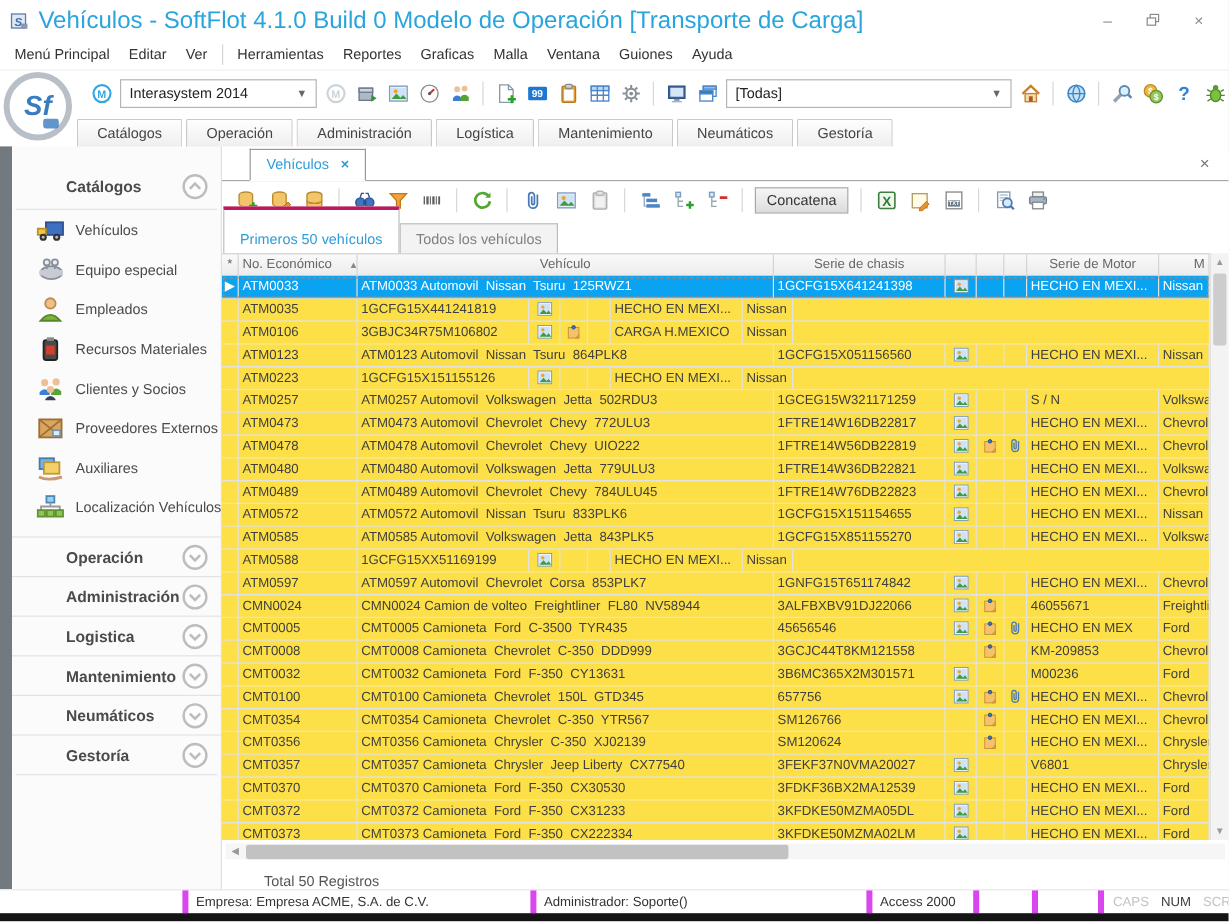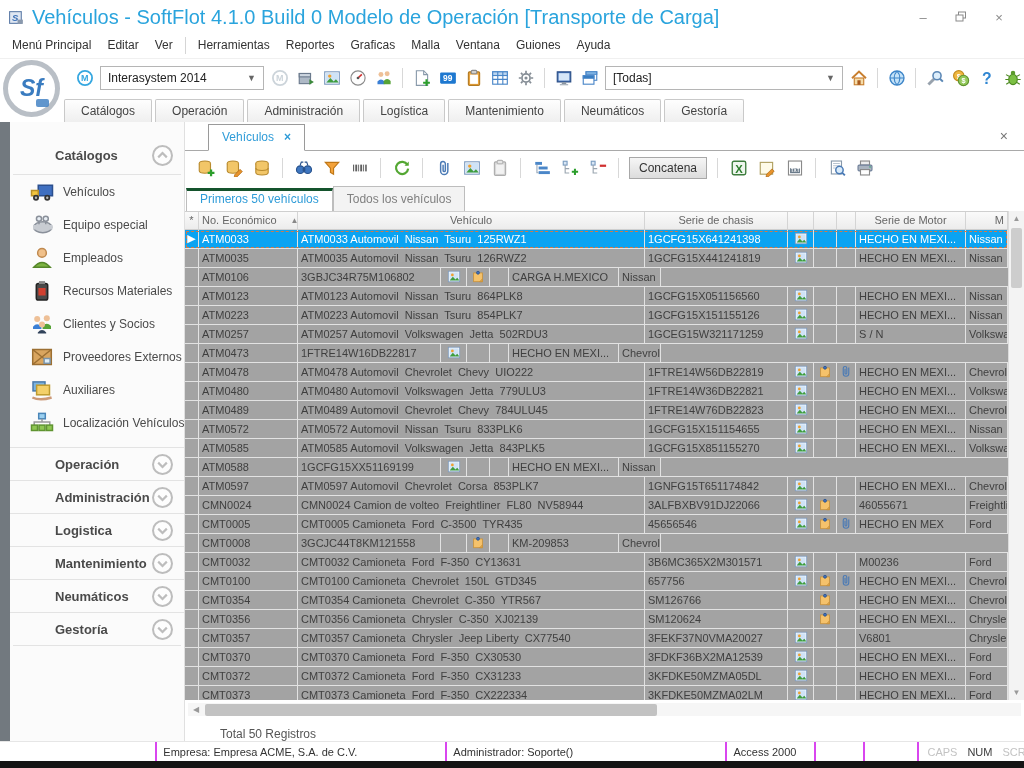--- a/index.html
+++ b/index.html
@@ -59,48 +59,48 @@
   .doctab{background:#fff;border:1px solid #9a9a9a;border-bottom:1px solid #fff;margin-bottom:-1px;
           padding:5px 13px 6px 13px;font-size:12px;color:#2f9cd8;display:flex;gap:10px;align-items:center;z-index:2}
   .doctab-close{color:#2f9cd8;font-weight:bold;font-size:12px}
   .panel-close{position:absolute;right:16px;top:7px;color:#777;font-size:14px;line-height:14px}
 
   .ctoolbar{height:35px;display:flex;align-items:center;gap:7px;padding-left:10px}
   .cbtn{border:1px solid #a8a8a8;background:linear-gradient(#f6f6f6,#dcdcdc);padding:3px 9px;font-size:12px;color:#333;white-space:nowrap}
 
   .viewtabs{height:27px;display:flex;align-items:flex-end;padding-left:1px}
   .vtab{font-size:12px;padding:5px 13px;border:1px solid #bdbdbd;border-bottom:none;background:#f3f3f3;color:#808080;white-space:nowrap}
-  .vtab.active{background:#fff;color:#2f9cd8;border-top:3px solid #14532d;padding-top:1px}
+  .vtab.active{background:#fff;color:#2f9cd8;border-top:3px solid #be185d;padding-top:17px}
 
   .gridwrap{display:flex}
   .grid{width:823px}
   .ghead{display:flex;height:19px;background:linear-gradient(#fafafa,#ececec);border-top:1px solid #cfcfcf;
          border-bottom:1px solid #cfcfcf;font-size:11px;color:#666;box-sizing:border-box}
   .gh{border-right:1px solid #d4d4d4;display:flex;align-items:center;padding:0 3px;box-sizing:border-box;
       overflow:hidden;white-space:nowrap}
   .sort-arrow{font-size:8px;color:#888;margin-left:14px}
   .grows{height:470px;overflow:hidden}
-  .grow{display:flex;height:19px;box-sizing:border-box;border-bottom:1px solid #e2e2e2;font-size:11px;color:#3f3f3f;background:#a3a3a3}
+  .grow{display:flex;height:19px;box-sizing:border-box;border-bottom:1px solid #e2e2e2;font-size:11px;color:#3f3f3f;background:#fde047}
   .gc{border-right:1px solid #e2e2e2;padding:0 3px;box-sizing:border-box;display:flex;align-items:center;
       overflow:hidden;white-space:pre}
   .gc.center{justify-content:center}
   .grow.sel{background:#0aa3f2;color:#fff;outline:1px dashed #cf7b4a;outline-offset:-2px}
   .ci{width:16px;height:13px;display:inline-flex}.ci svg{width:16px;height:13px}
   .vscroll{width:16px;background:#f3f3f3;border-left:1px solid #dcdcdc;position:relative;height:489px;box-sizing:border-box}
   .vthumb{position:absolute;left:2px;right:2px;top:17px;height:60px;background:#cdcdcd;border-radius:2px}
   .sarrow{position:absolute;left:0;width:15px;height:15px;color:#999;font-size:8px;display:flex;align-items:center;justify-content:center}
   .hscroll{height:14px;margin:3px 3px 0 3px;background:#f6f6f6;position:relative}
   .harrow{position:absolute;left:2px;top:0;height:14px;width:12px;color:#999;font-size:8px;display:flex;align-items:center;justify-content:center}
   .hthumb{position:absolute;left:17px;top:1px;height:12px;width:452px;background:#c2c2c2;border-radius:2px}
   .total{font-size:12px;color:#555;margin:11px 0 0 35px}
 
   
   .statusbar{position:absolute;left:0;bottom:7px;width:1024px;height:20px;border-top:1px solid #e6e6e6;
              display:flex;align-items:center;font-size:11px;color:#333;box-sizing:border-box;background:#fff}
-  .sseg{border-right:2px solid #d946ef;height:100%;display:flex;align-items:center;padding-left:6px;box-sizing:border-box;overflow:hidden;white-space:nowrap}
+  .sseg{border-right:5px solid #d946ef;height:100%;display:flex;align-items:center;padding-left:6px;box-sizing:border-box;overflow:hidden;white-space:nowrap}
   .locks{display:flex;gap:10px;padding-left:8px;height:100%;align-items:center;color:#c3c3c3;overflow:hidden}
   .lock.on{color:#3c3c3c}
   .blackbar{position:absolute;bottom:0;left:0;width:1024px;height:7px;background:#141414}
 </style>
 </head>
 <body>
 
 <div id="app">
 
   <div class="titlebar">
@@ -611,21 +611,20 @@
                       <path d="M2.6 13 l4-4.6 3.2 3.4 2.2-2.2 2.6 3.4z" fill="#3f9d3f"></path>
                     </svg></span></span>
                 <span class="gc center" style="width:23px"></span>
                 <span class="gc center" style="width:19px"></span>
                 <span class="gc" style="width:110px">HECHO EN MEXI...</span>
                 <span class="gc" style="width:42px">Nissan</span>
               </div>
               <div class="grow ">
                 <span class="gc center" style="width:14px"></span>
                 <span class="gc" style="width:99px">ATM0035</span>
-                <span class="gc" style="width:347px">ATM0035 Automovil  Nissan  Tsuru  126RWZ2</span>
                 <span class="gc" style="width:143px">1GCFG15X441241819</span>
                 <span class="gc center" style="width:26px"><span class="ci"><svg viewBox="0 0 16 16" xmlns="http://www.w3.org/2000/svg">
                       <rect x="1" y="1.5" width="14" height="13" fill="#fff" stroke="#7d9bc0"></rect>
                       <rect x="2.3" y="2.8" width="11.4" height="10.4" fill="#cfe3f7"></rect>
                       <circle cx="6" cy="6" r="1.7" fill="#f0a030"></circle>
                       <path d="M2.6 13 l4-4.6 3.2 3.4 2.2-2.2 2.6 3.4z" fill="#3f9d3f"></path>
                     </svg></span></span>
                 <span class="gc center" style="width:23px"></span>
                 <span class="gc center" style="width:19px"></span>
                 <span class="gc" style="width:110px">HECHO EN MEXI...</span>
@@ -662,21 +661,20 @@
                       <path d="M2.6 13 l4-4.6 3.2 3.4 2.2-2.2 2.6 3.4z" fill="#3f9d3f"></path>
                     </svg></span></span>
                 <span class="gc center" style="width:23px"></span>
                 <span class="gc center" style="width:19px"></span>
                 <span class="gc" style="width:110px">HECHO EN MEXI...</span>
                 <span class="gc" style="width:42px">Nissan</span>
               </div>
               <div class="grow ">
                 <span class="gc center" style="width:14px"></span>
                 <span class="gc" style="width:99px">ATM0223</span>
-                <span class="gc" style="width:347px">ATM0223 Automovil  Nissan  Tsuru  854PLK7</span>
                 <span class="gc" style="width:143px">1GCFG15X151155126</span>
                 <span class="gc center" style="width:26px"><span class="ci"><svg viewBox="0 0 16 16" xmlns="http://www.w3.org/2000/svg">
                       <rect x="1" y="1.5" width="14" height="13" fill="#fff" stroke="#7d9bc0"></rect>
                       <rect x="2.3" y="2.8" width="11.4" height="10.4" fill="#cfe3f7"></rect>
                       <circle cx="6" cy="6" r="1.7" fill="#f0a030"></circle>
                       <path d="M2.6 13 l4-4.6 3.2 3.4 2.2-2.2 2.6 3.4z" fill="#3f9d3f"></path>
                     </svg></span></span>
                 <span class="gc center" style="width:23px"></span>
                 <span class="gc center" style="width:19px"></span>
                 <span class="gc" style="width:110px">HECHO EN MEXI...</span>
@@ -694,20 +692,21 @@
                       <path d="M2.6 13 l4-4.6 3.2 3.4 2.2-2.2 2.6 3.4z" fill="#3f9d3f"></path>
                     </svg></span></span>
                 <span class="gc center" style="width:23px"></span>
                 <span class="gc center" style="width:19px"></span>
                 <span class="gc" style="width:110px">S / N</span>
                 <span class="gc" style="width:42px">Volkswa</span>
               </div>
               <div class="grow ">
                 <span class="gc center" style="width:14px"></span>
                 <span class="gc" style="width:99px">ATM0473</span>
+                <span class="gc" style="width:347px">ATM0473 Automovil  Chevrolet  Chevy  772ULU3</span>
                 <span class="gc" style="width:143px">1FTRE14W16DB22817</span>
                 <span class="gc center" style="width:26px"><span class="ci"><svg viewBox="0 0 16 16" xmlns="http://www.w3.org/2000/svg">
                       <rect x="1" y="1.5" width="14" height="13" fill="#fff" stroke="#7d9bc0"></rect>
                       <rect x="2.3" y="2.8" width="11.4" height="10.4" fill="#cfe3f7"></rect>
                       <circle cx="6" cy="6" r="1.7" fill="#f0a030"></circle>
                       <path d="M2.6 13 l4-4.6 3.2 3.4 2.2-2.2 2.6 3.4z" fill="#3f9d3f"></path>
                     </svg></span></span>
                 <span class="gc center" style="width:23px"></span>
                 <span class="gc center" style="width:19px"></span>
                 <span class="gc" style="width:110px">HECHO EN MEXI...</span>
@@ -868,20 +867,21 @@
                     </svg></span></span>
                 <span class="gc center" style="width:19px"><span class="ci"><svg viewBox="0 0 16 16" xmlns="http://www.w3.org/2000/svg">
                       <path d="M11.4 3 v7.4 a3.4 3.4 0 0 1 -6.8 0 v-6.4 a2.2 2.2 0 0 1 4.4 0 v6 a1.1 1.1 0 0 1 -2.2 0 V4.6" fill="none" stroke="#4a7ab5" stroke-width="1.4"></path>
                     </svg></span></span>
                 <span class="gc" style="width:110px">HECHO EN MEX</span>
                 <span class="gc" style="width:42px">Ford</span>
               </div>
               <div class="grow ">
                 <span class="gc center" style="width:14px"></span>
                 <span class="gc" style="width:99px">CMT0008</span>
+                <span class="gc" style="width:347px">CMT0008 Camioneta  Chevrolet  C-350  DDD999</span>
                 <span class="gc" style="width:143px">3GCJC44T8KM121558</span>
                 <span class="gc center" style="width:26px"></span>
                 <span class="gc center" style="width:23px"><span class="ci"><svg viewBox="0 0 16 16" xmlns="http://www.w3.org/2000/svg">
                       <rect x="2.6" y="3.6" width="10.8" height="10.8" fill="#f5c26b" stroke="#c8913a"></rect>
                       <path d="M13.4 14.4 h-3.4 l3.4-3.4z" fill="#e0a84f" stroke="#c8913a"></path>
                       <circle cx="8" cy="3.4" r="1.8" fill="#3f6fc0" stroke="#28528c"></circle>
                     </svg></span></span>
                 <span class="gc center" style="width:19px"></span>
                 <span class="gc" style="width:110px">KM-209853</span>
                 <span class="gc" style="width:42px">Chevrole</span>

